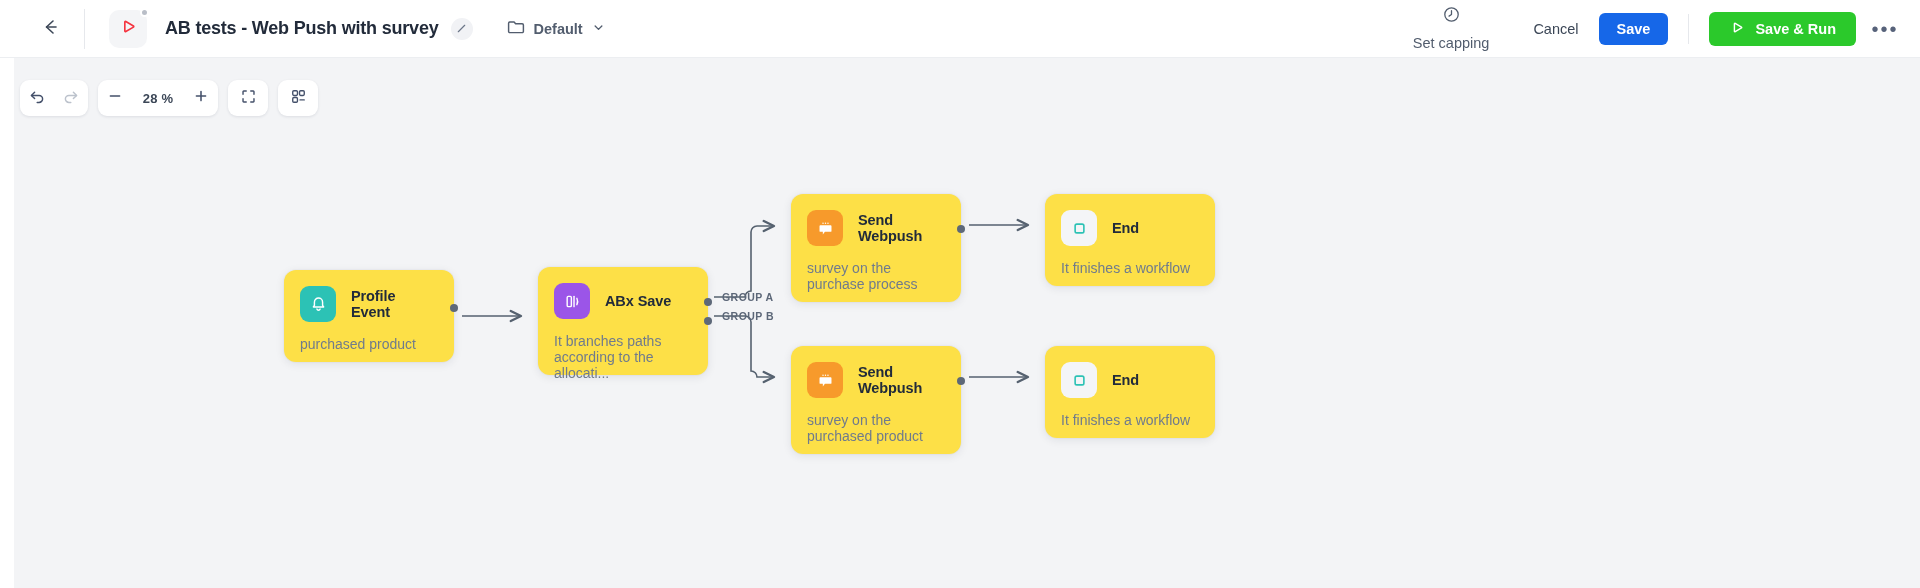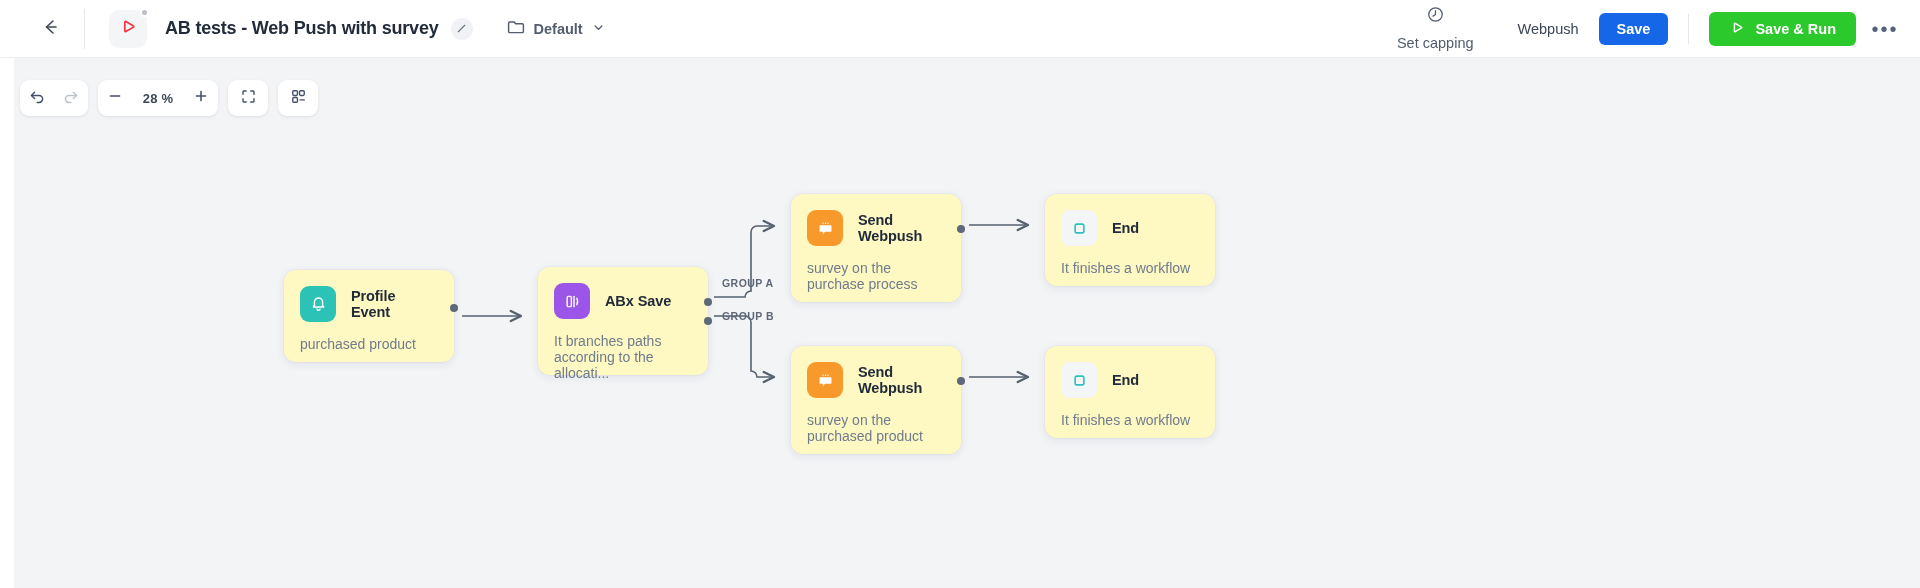--- a/index.html
+++ b/index.html
@@ -111,21 +111,21 @@
     justify-content: center; cursor: pointer;
   }
   .tb-zoomval {
     font-size: 13px; font-weight: bold; color: #3c4757;
     min-width: 52px; text-align: center; letter-spacing: .2px;
   }
   .tb-single { width: 40px; justify-content: center; }
 
   
   .node {
-    position: absolute; background: #fef9c3; border-radius: 12px;
+    position: absolute; background: #fde047; border-radius: 12px;
     box-shadow: 0 2px 10px rgba(25,35,60,.09), 0 0 0 1px rgba(30,40,70,.025);
   }
   .node-head { display: flex; align-items: center; padding: 16px 16px 0 16px; }
   .node-ico {
     width: 36px; height: 36px; border-radius: 9px;
     display: flex; align-items: center; justify-content: center;
     flex: none;
   }
   .node-title {
     margin-left: 15px; font-size: 14.5px; font-weight: bold;
@@ -201,21 +201,21 @@
     <div class="capping">
       <span>
         <svg width="17" height="17" viewBox="0 0 18 18" fill="none">
           <circle cx="9" cy="9" r="7.1" stroke="#515c6d" stroke-width="1.35"></circle>
           <path d="M9 4.9 V9 L6.4 10.7" stroke="#515c6d" stroke-width="1.35" stroke-linecap="round" stroke-linejoin="round"></path>
         </svg>
       </span>
       <span>Set capping</span>
     </div>
 
-    <button class="btn-cancel">Webpush</button>
+    <button class="btn-cancel">Cancel</button>
 
     <button class="btn-save">Save</button>
 
     <div class="vdiv"></div>
 
     <button class="btn-run">
       <span>
         <svg width="17" height="17" viewBox="0 0 18 18" fill="none">
           <path d="M6.6 4.6 L13.2 8.5 a0.58 0.58 0 0 1 0 1 L6.6 13.4
                    a0.58 0.58 0 0 1 -0.88 -0.5 V5.1 a0.58 0.58 0 0 1 0.88 -0.5 Z" stroke="#ffffff" stroke-width="1.5" stroke-linejoin="round"></path>
@@ -310,21 +310,21 @@
 
     <path d="M700 239 H731 a6 6 0 0 1 6 -6 V174 a6 6 0 0 1 6 -6 H760" stroke="#55616f" stroke-width="1.6" fill="none" marker-end="url(#ah)" transform="translate(0,0)"></path>
 
     <path d="M700 258 H731 a6 6 0 0 1 6 6 V313 a6 6 0 0 1 6 6 H760" stroke="#55616f" stroke-width="1.6" fill="none" marker-end="url(#ah)"></path>
 
     <path d="M955 167 H1014" stroke="#55616f" stroke-width="1.6" fill="none" marker-end="url(#ah)"></path>
 
     <path d="M955 319 H1014" stroke="#55616f" stroke-width="1.6" fill="none" marker-end="url(#ah)"></path>
   </svg>
 
-  <div class="grouplabel" style="left:708px; top:219px;">GROUP A</div>
+  <div class="grouplabel" style="left:708px; top:233px;">GROUP A</div>
   <div class="grouplabel" style="left:708px; top:252px;">GROUP B</div>
 
   <div class="node" style="left:270px; top:212px; width:170px; height:92px;">
     <div class="node-head">
       <div class="node-ico" style="background:#2cc2b5;">
         <svg width="19" height="19" viewBox="0 0 20 20" fill="none">
           <path d="M10 3.2 a4.3 4.3 0 0 0 -4.3 4.3 v3.3 L4.6 12.6 h10.8 L14.3 10.8 V7.5
                    A4.3 4.3 0 0 0 10 3.2 Z" stroke="#fff" stroke-width="1.5" stroke-linejoin="round"></path>
           <path d="M8.3 14.8 a1.8 1.8 0 0 0 3.4 0" stroke="#fff" stroke-width="1.5" stroke-linecap="round"></path>
         </svg>

